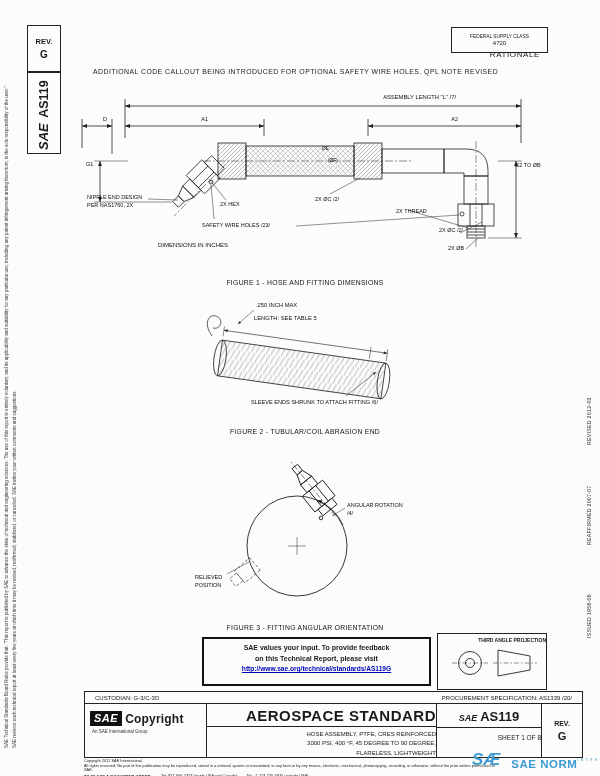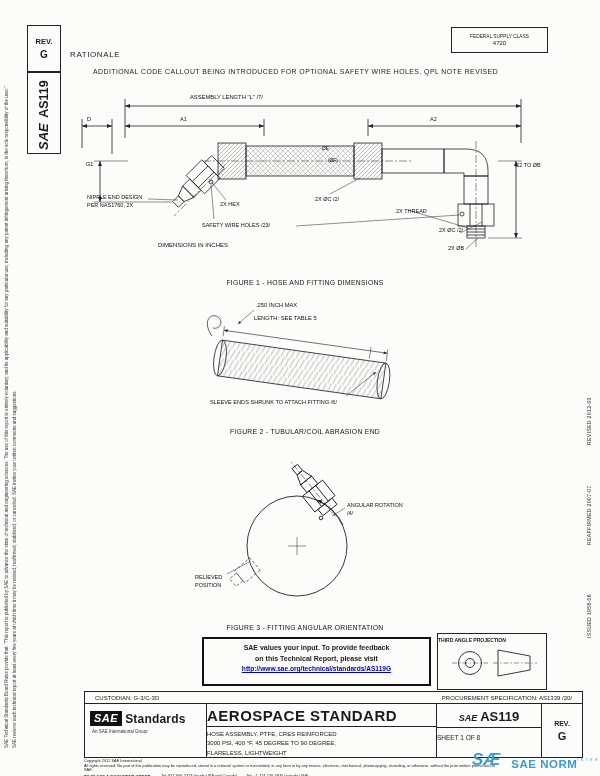--- a/index.html
+++ b/index.html
@@ -6,21 +6,21 @@
   body { background:#d9d9d9; }
   #page {
     position:relative; width:600px; height:776px; margin:0 auto;
     background:#fcfcfa; color:#1a1a1a;
     font-family:"Liberation Sans", sans-serif; overflow:hidden;
   }
   .abs { position:absolute; }
   .vrot { transform:rotate(-90deg); transform-origin:left top; }
   .lbl { position:absolute; font-size:5.5px; line-height:1.3; color:#111; white-space:nowrap; }
   .wrap { white-space:normal; }
-  .ctr { text-align:left; }
+  .ctr { text-align:right; }
   .micro { font-size:4.5px; line-height:1.3; color:#3a3a3a; }
   .rmargin { font-size:5.2px; letter-spacing:.3px; white-space:nowrap; color:#222; }
   .boxed { border:1.2px solid #222; }
   .caption { position:absolute; left:70px; width:470px; text-align:center; font-size:6.8px; letter-spacing:.3px; color:#111; }
   .link { color:#0000bb; text-decoration:underline; }
   .feedback {
     position:absolute; left:202px; top:637px; width:229px; height:49px;
     border:2px solid #111; text-align:center; font-weight:bold;
     font-size:7px; line-height:1.5; padding-top:4px;
   }
@@ -233,21 +233,21 @@
 
   <div class="abs" style="left:84px; top:691px; width:499px; height:13px; border:1px solid #222; display:flex; justify-content:space-between; align-items:center; padding:0 10px; font-size:6px;">
     <span>CUSTODIAN:  G-3/C-3D</span>
     <span>PROCUREMENT SPECIFICATION:  AS1339 /20/</span>
   </div>
 
   <div class="abs tb-row" style="left:84px; top:704px; width:499px; height:54px; border:1px solid #222; border-top:none;">
     <div style="width:122px; border-right:1px solid #222; padding:7px 4px 0 5px;">
       <div style="display:flex; align-items:center;">
         <span class="sae-box">SAE</span>
-        <span style="font-weight:bold; font-size:12px; margin-left:3px; letter-spacing:.2px;">Standards</span>
+        <span style="font-weight:bold; font-size:12px; margin-left:3px; letter-spacing:.2px;">Copyright</span>
       </div>
       <div style="font-size:4.5px; margin:3px 0 0 2px; color:#333;">An SAE International Group</div>
     </div>
     <div style="flex:1; border-right:1px solid #222;">
       <div class="ctr" style="font-size:15px; font-weight:bold; letter-spacing:.5px; padding:3px 0 2px; border-bottom:1px solid #222;">AEROSPACE STANDARD</div>
       <div class="ctr" style="font-size:6px; line-height:1.55; padding-top:3px;">
         <div>HOSE ASSEMBLY, PTFE, CRES REINFORCED</div>
         <div>3000 PSI, 400 °F, 45 DEGREE TO 90 DEGREE,</div>
         <div>FLARELESS, LIGHTWEIGHT</div>
       </div>

